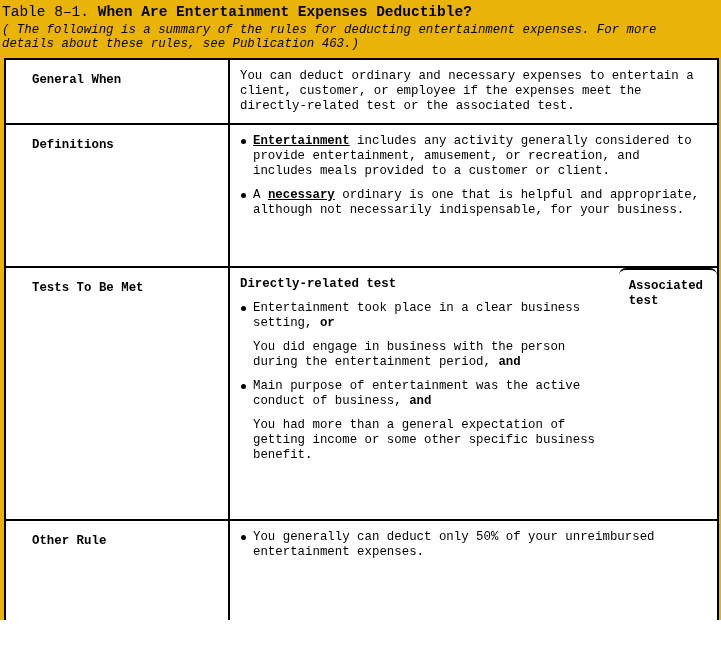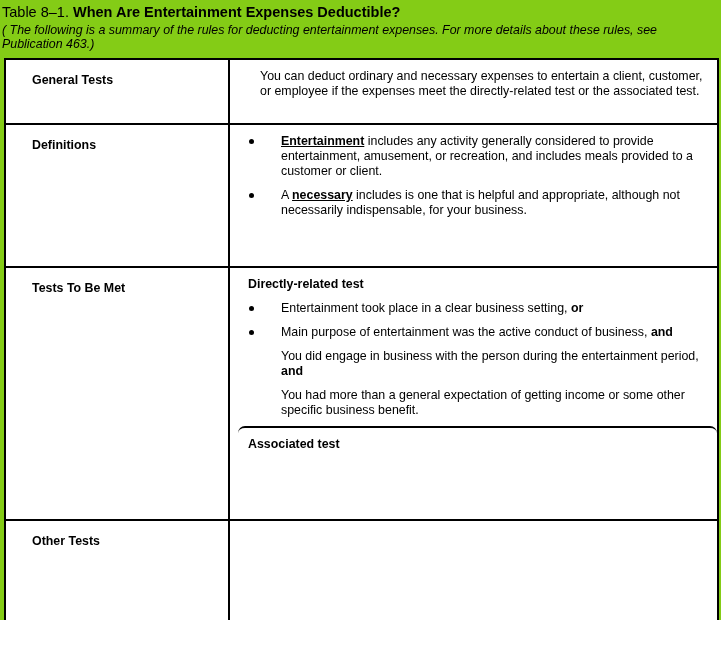--- a/index.html
+++ b/index.html
@@ -1,22 +1,22 @@
 <!DOCTYPE html>
 <html><head>
 <meta charset="utf-8">
 <style>
   html, body { margin: 0; padding: 0; background: #ffffff; }
   .page {
     position: relative;
     width: 721px;
     height: 620px;
-    background: #84cc16;
+    background: #eab308;
     color: #000000;
-    font-family: Liberation Sans, sans-serif;
+    font-family: Liberation Mono, monospace;
     overflow: hidden;
     box-sizing: border-box;
   }
   .title {
     padding: 4px 0 0 2px;
     font-size: 14.5px;
     line-height: 17px;
     white-space: nowrap;
   }
   .title .t-reg { font-weight: normal; }
@@ -35,21 +35,21 @@
     width: 715px;
     border: 2px solid #000000;
     box-sizing: border-box;
     background: #ffffff;
   }
   .t-row {
     display: grid;
     grid-template-columns: 224px 1fr;
     box-sizing: border-box;
   }
-  .t-row + .t-row { border-top: 2px solid #000000; gap: 8px; }
+  .t-row + .t-row { border-top: 2px solid #000000; }
   .row1 { min-height: 63px; }
   .row2 { min-height: 143px; }
   .row3 { min-height: 253px; }
   .row4 { min-height: 128px; }
   .cell-l {
     border-right: 2px solid #000000;
     padding: 10px 8px 8px 26px;
     box-sizing: border-box;
   }
   .lbl {
@@ -59,21 +59,21 @@
   }
   .cell-r {
     padding: 9px 14px 8px 10px;
     box-sizing: border-box;
     font-size: 12.4px;
     line-height: 15px;
   }
   .cell-r.split {
     padding: 0;
     display: flex;
-    flex-direction: column;
+    flex-direction: row;
   }
   .subcell {
     padding: 9px 14px 8px 10px;
     box-sizing: border-box;
   }
   .subcell.subA { min-height: 150px; }
   .subcell.subB { flex: 1; border-top: 2px solid #000000; border-radius: 7px; }
   .sec-h {
     font-weight: bold;
     font-size: 12.4px;
@@ -88,100 +88,104 @@
   .sec-h + .item { margin-top: 9px; }
   .dot {
     flex: 0 0 auto;
     width: 5px;
     height: 5px;
     border-radius: 50%;
     background: #000000;
     margin: 5px 7px 0 1px;
   }
   .dot.spacer { background: transparent; }
-  .itxt { flex: 1; margin-left: 20px; }
+  .itxt { flex: 1; }
   .itxt .b { font-weight: bold; }
   .itxt .u { text-decoration: underline; }
 </style>
 </head>
 <body>
 
 <div class="page">
 
   <div class="title">
     <span class="t-reg">Table 8–1. </span><span class="t-bold">When Are Entertainment Expenses Deductible?</span>
   </div>
 
   <div class="subtitle">( The following is a summary of the rules for deducting entertainment expenses. For more details about these rules, see Publication 463.)</div>
 
   <div class="rules-table">
 
     <div class="t-row row1">
       <div class="cell-l">
-        <span class="lbl">General Tests</span>
+        <span class="lbl">General When</span>
       </div>
       <div class="cell-r">
         <div class="item">
           <span class="dot spacer" style="width:0;margin:0;"></span>
           <span class="itxt"><span>You can deduct ordinary and necessary expenses to entertain a client, customer, or employee if the expenses meet the directly-related test or the associated test.</span></span>
         </div>
       </div>
     </div>
 
     <div class="t-row row2">
       <div class="cell-l">
         <span class="lbl">Definitions</span>
       </div>
       <div class="cell-r">
         <div class="item">
           <span class="dot"></span>
           <span class="itxt"><span class="b u">Entertainment</span><span> includes any activity generally considered to provide entertainment, amusement, or recreation, and includes meals provided to a customer or client.</span></span>
         </div>
         <div class="item">
           <span class="dot"></span>
-          <span class="itxt"><span>A </span><span class="b u">necessary</span><span> includes is one that is helpful and appropriate, although not necessarily indispensable, for your business.</span></span>
+          <span class="itxt"><span>A </span><span class="b u">necessary</span><span> ordinary is one that is helpful and appropriate, although not necessarily indispensable, for your business.</span></span>
         </div>
       </div>
     </div>
 
     <div class="t-row row3">
       <div class="cell-l">
         <span class="lbl">Tests To Be Met</span>
       </div>
       <div class="cell-r split">
 
         <div class="subcell subA">
           <div class="sec-h">Directly-related test</div>
           <div class="item">
             <span class="dot"></span>
             <span class="itxt"><span>Entertainment took place in a clear business setting, </span><span class="b">or</span></span>
           </div>
           <div class="item">
+            <span class="dot spacer"></span>
+            <span class="itxt"><span>You did engage in business with the person during the entertainment period, </span><span class="b">and</span></span>
+          </div>
+          <div class="item">
             <span class="dot"></span>
             <span class="itxt"><span>Main purpose of entertainment was the active conduct of business, </span><span class="b">and</span></span>
-          </div>
-          <div class="item">
-            <span class="dot spacer"></span>
-            <span class="itxt"><span>You did engage in business with the person during the entertainment period, </span><span class="b">and</span></span>
           </div>
           <div class="item">
             <span class="dot spacer"></span>
             <span class="itxt"><span>You had more than a general expectation of getting income or some other specific business benefit.</span></span>
           </div>
         </div>
 
         <div class="subcell subB">
           <div class="sec-h">Associated test</div>
         </div>
 
       </div>
     </div>
 
     <div class="t-row row4">
       <div class="cell-l">
-        <span class="lbl">Other Tests</span>
+        <span class="lbl">Other Rule</span>
       </div>
       <div class="cell-r">
+        <div class="item">
+          <span class="dot"></span>
+          <span class="itxt"><span>You generally can deduct only 50% of your unreimbursed entertainment expenses.</span></span>
+        </div>
       </div>
     </div>
 
   </div>
 </div>
 
 </body></html>

